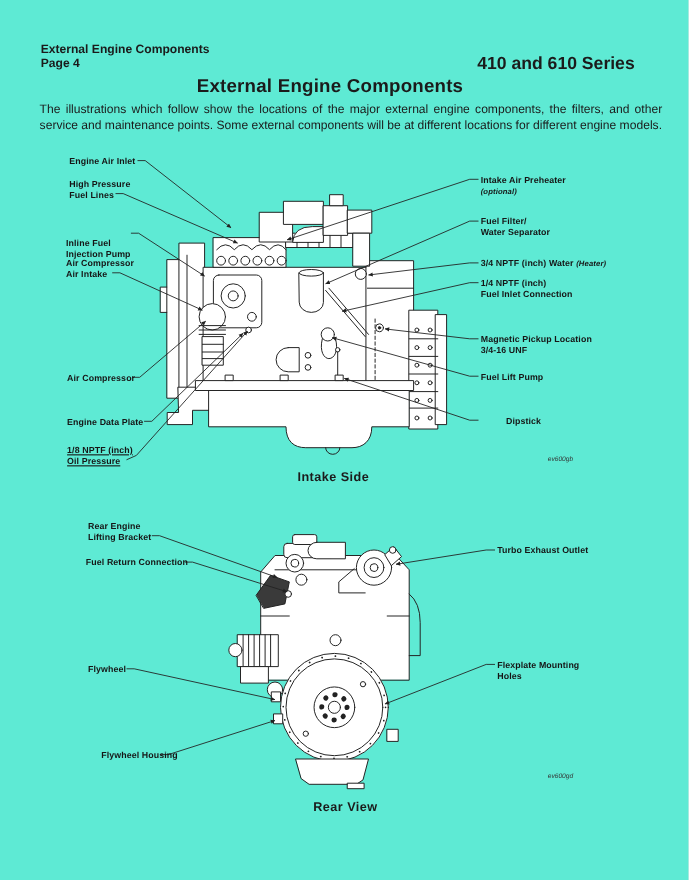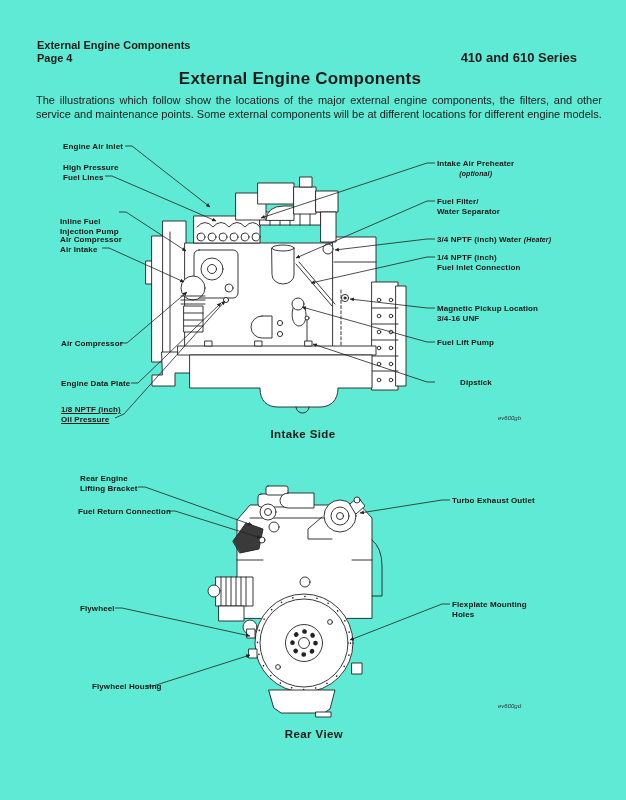--- a/index.html
+++ b/index.html
@@ -1,19 +1,19 @@
 <!DOCTYPE html>
 <html><head>
 <meta charset="utf-8">
 <style>
   html,body{margin:0;padding:0;background:#e8e8e8}
   .page{position:relative;width:626px;height:800px;background:#5eead4;
         font-family:"Liberation Sans",sans-serif;color:#1b1b1b;overflow:hidden}
   .running-head{position:absolute;left:37px;top:39px;font-size:11px;font-weight:bold;line-height:13px}
-  .series{position:absolute;top:50px;right:49px;font-size:13px;font-weight:bold}
+  .series{position:absolute;top:50px;right:49px;font-size:16px;font-weight:bold}
   .doc-title{position:absolute;top:69px;left:0;width:600px;text-align:center;
              font-size:17px;font-weight:bold;letter-spacing:0.2px}
   .intro{position:absolute;left:36px;top:94px;width:566px;font-size:11px;
          line-height:13.5px;text-align:justify}
   svg.diagram{position:absolute;left:0;top:0;width:626px;height:800px}
   .callout{position:absolute;font-size:8px;font-weight:600;line-height:9.5px;
            letter-spacing:0.1px;color:#161616;white-space:nowrap}
   .callout .it{font-style:italic;font-size:7px}
   .fig-caption{position:absolute;transform:translateX(-50%);font-size:11.5px;
                font-weight:bold;letter-spacing:0.4px}
@@ -220,21 +220,21 @@
       <div class="callout" style="left: 61px; top: 339px;">
         <div><span>Air Compressor</span></div>
       </div>
       <div class="callout" style="left: 61px; top: 379px;">
         <div><span>Engine Data Plate</span></div>
       </div>
       <div class="callout" style="left: 61px; top: 405px; text-decoration: underline;">
         <div><span>1/8 NPTF (inch)</span></div>
         <div><span>Oil Pressure</span></div>
       </div>
-      <div class="callout" style="left: 437px; top: 159px; text-align: center;">
+      <div class="callout" style="left: 437px; top: 159px;">
         <div><span>Intake Air Preheater</span></div>
         <div><span class="it">(optional)</span></div>
       </div>
       <div class="callout" style="left: 437px; top: 197px;">
         <div><span>Fuel Filter/</span></div>
         <div><span>Water Separator</span></div>
       </div>
       <div class="callout" style="left: 437px; top: 235px;">
         <div><span>3/4 NPTF (inch) Water </span><span class="it">(Heater)</span></div>
       </div>

